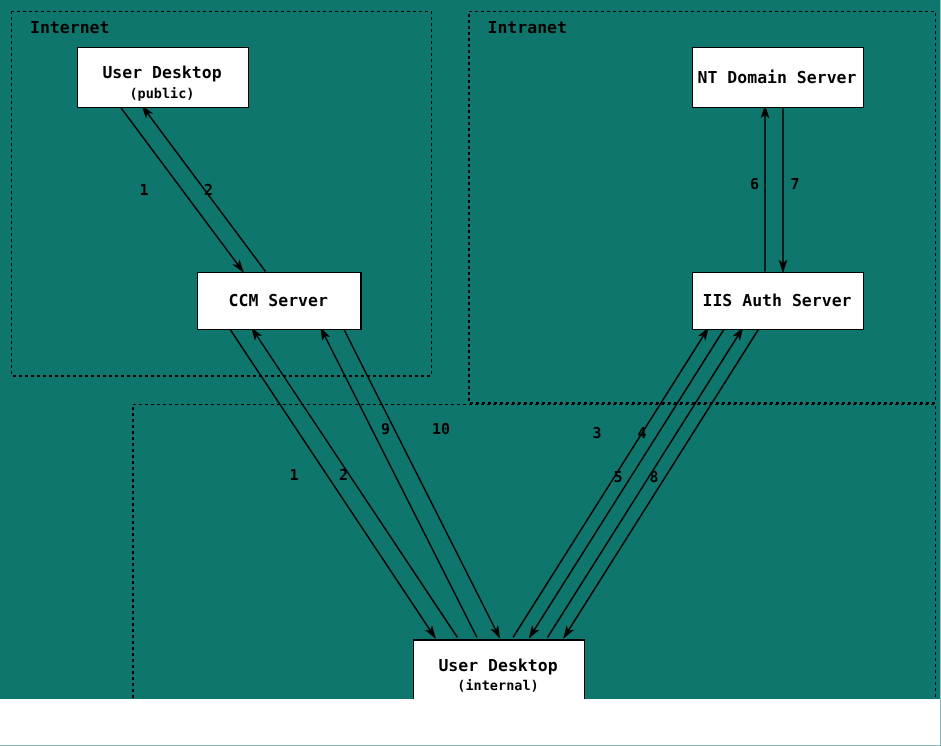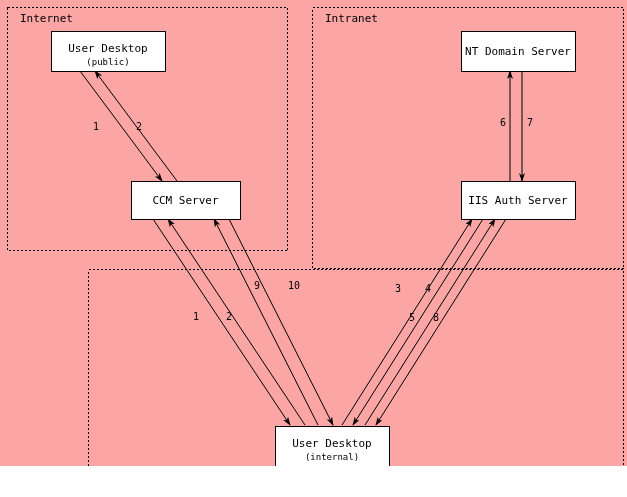--- a/index.html
+++ b/index.html
@@ -4,23 +4,24 @@
 <style>
   html, body {
     margin: 0;
     padding: 0;
     background: #ffffff;
   }
   #diagram-root {
     position: relative;
     width: 627px;
     height: 466px;
-    background: #fca5a5;
+    background: #0f766e;
     font-family: "DejaVu Sans Mono", "Liberation Mono", monospace;
     overflow: hidden;
+    font-weight: bold;
   }
   svg.canvas {
     position: absolute;
     top: 0;
     left: 0;
     width: 627px;
     height: 497px;
     display: block;
   }
   .zone-rect {

